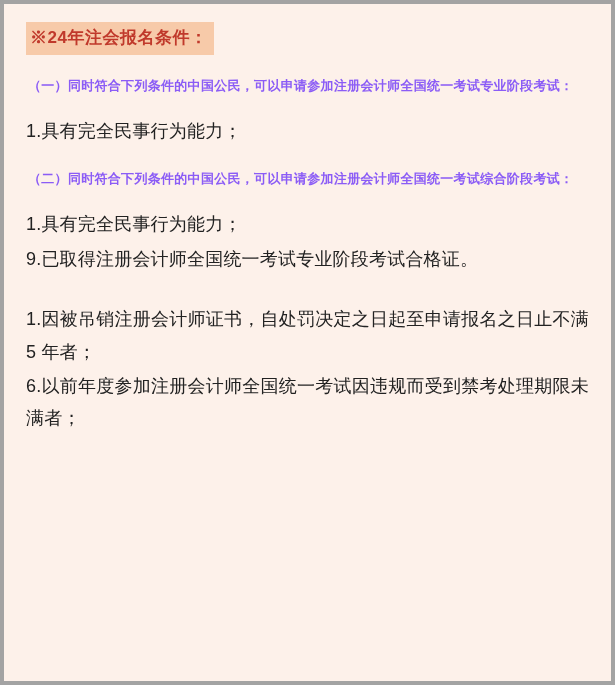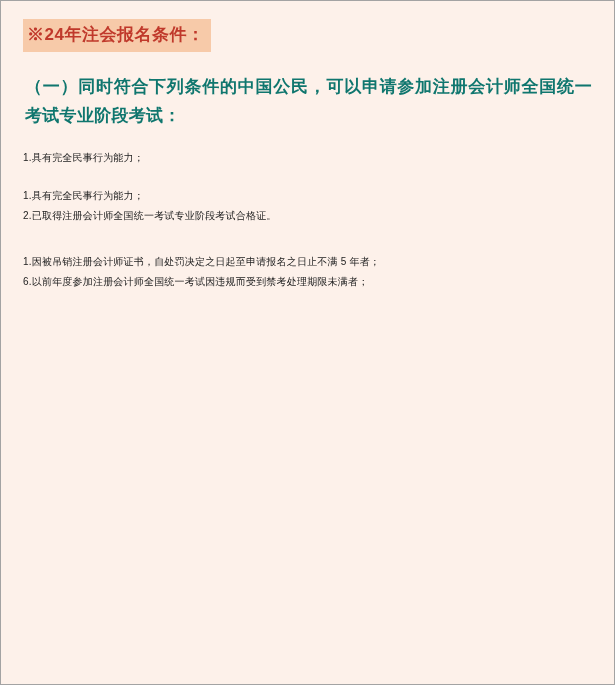--- a/index.html
+++ b/index.html
@@ -12,21 +12,21 @@
     background: #fdf1ea;
     font-family: "Liberation Sans", sans-serif;
     -webkit-font-smoothing: antialiased;
   }
   .page {
     position: relative;
     width: 615px;
     height: 685px;
     box-sizing: border-box;
     background: #fdf1ea;
-    border: 1px solid #a3a3a3;
+    border: 4px solid #a3a3a3;
     padding: 0 22px;
     overflow: hidden;
   }
   .title-wrap {
     padding-top: 18px;
     padding-bottom: 6px;
   }
   .title {
     display: inline-block;
     background: #f7caa9;
@@ -34,35 +34,35 @@
     font-weight: bold;
     font-size: 17px;
     line-height: 1.5;
     padding: 3px 7px 4px 4px;
     letter-spacing: 0.5px;
   }
   .section {
     margin-top: 14px;
   }
   .heading {
-    color: #0f766e;
+    color: #8b5cf6;
     font-weight: bold;
-    font-size: 17px;
+    font-size: 13px;
     line-height: 1.75;
     letter-spacing: 0.3px;
     text-align: justify;
     text-justify: inter-ideograph;
     padding-left: 2px;
   }
   .items {
     margin-top: 16px;
   }
   .item {
     color: #222;
-    font-size: 10px;
+    font-size: 18px;
     line-height: 1.8;
     letter-spacing: 0.2px;
     text-align: justify;
     text-justify: inter-ideograph;
     margin-bottom: 2px;
   }
   .sec-1 .items { margin-top: 18px; }
   .sec-2 .items { margin-top: 18px; }
   .sec-3 .items { margin-top: 28px; }
   .sec-3 { margin-top: 20px; }
@@ -78,23 +78,24 @@
   </div>
 
   <div class="section sec-1">
     <div class="heading">（一）同时符合下列条件的中国公民，可以申请参加注册会计师全国统一考试专业阶段考试：</div>
     <div class="items">
       <div class="item">1.具有完全民事行为能力；</div>
     </div>
   </div>
 
   <div class="section sec-2">
+    <div class="heading">（二）同时符合下列条件的中国公民，可以申请参加注册会计师全国统一考试综合阶段考试：</div>
     <div class="items">
       <div class="item">1.具有完全民事行为能力；</div>
-      <div class="item">2.已取得注册会计师全国统一考试专业阶段考试合格证。</div>
+      <div class="item">9.已取得注册会计师全国统一考试专业阶段考试合格证。</div>
     </div>
   </div>
 
   <div class="section sec-3">
     <div class="items">
       <div class="item">1.因被吊销注册会计师证书，自处罚决定之日起至申请报名之日止不满 5 年者；</div>
       <div class="item">6.以前年度参加注册会计师全国统一考试因违规而受到禁考处理期限未满者；</div>
     </div>
   </div>
 

